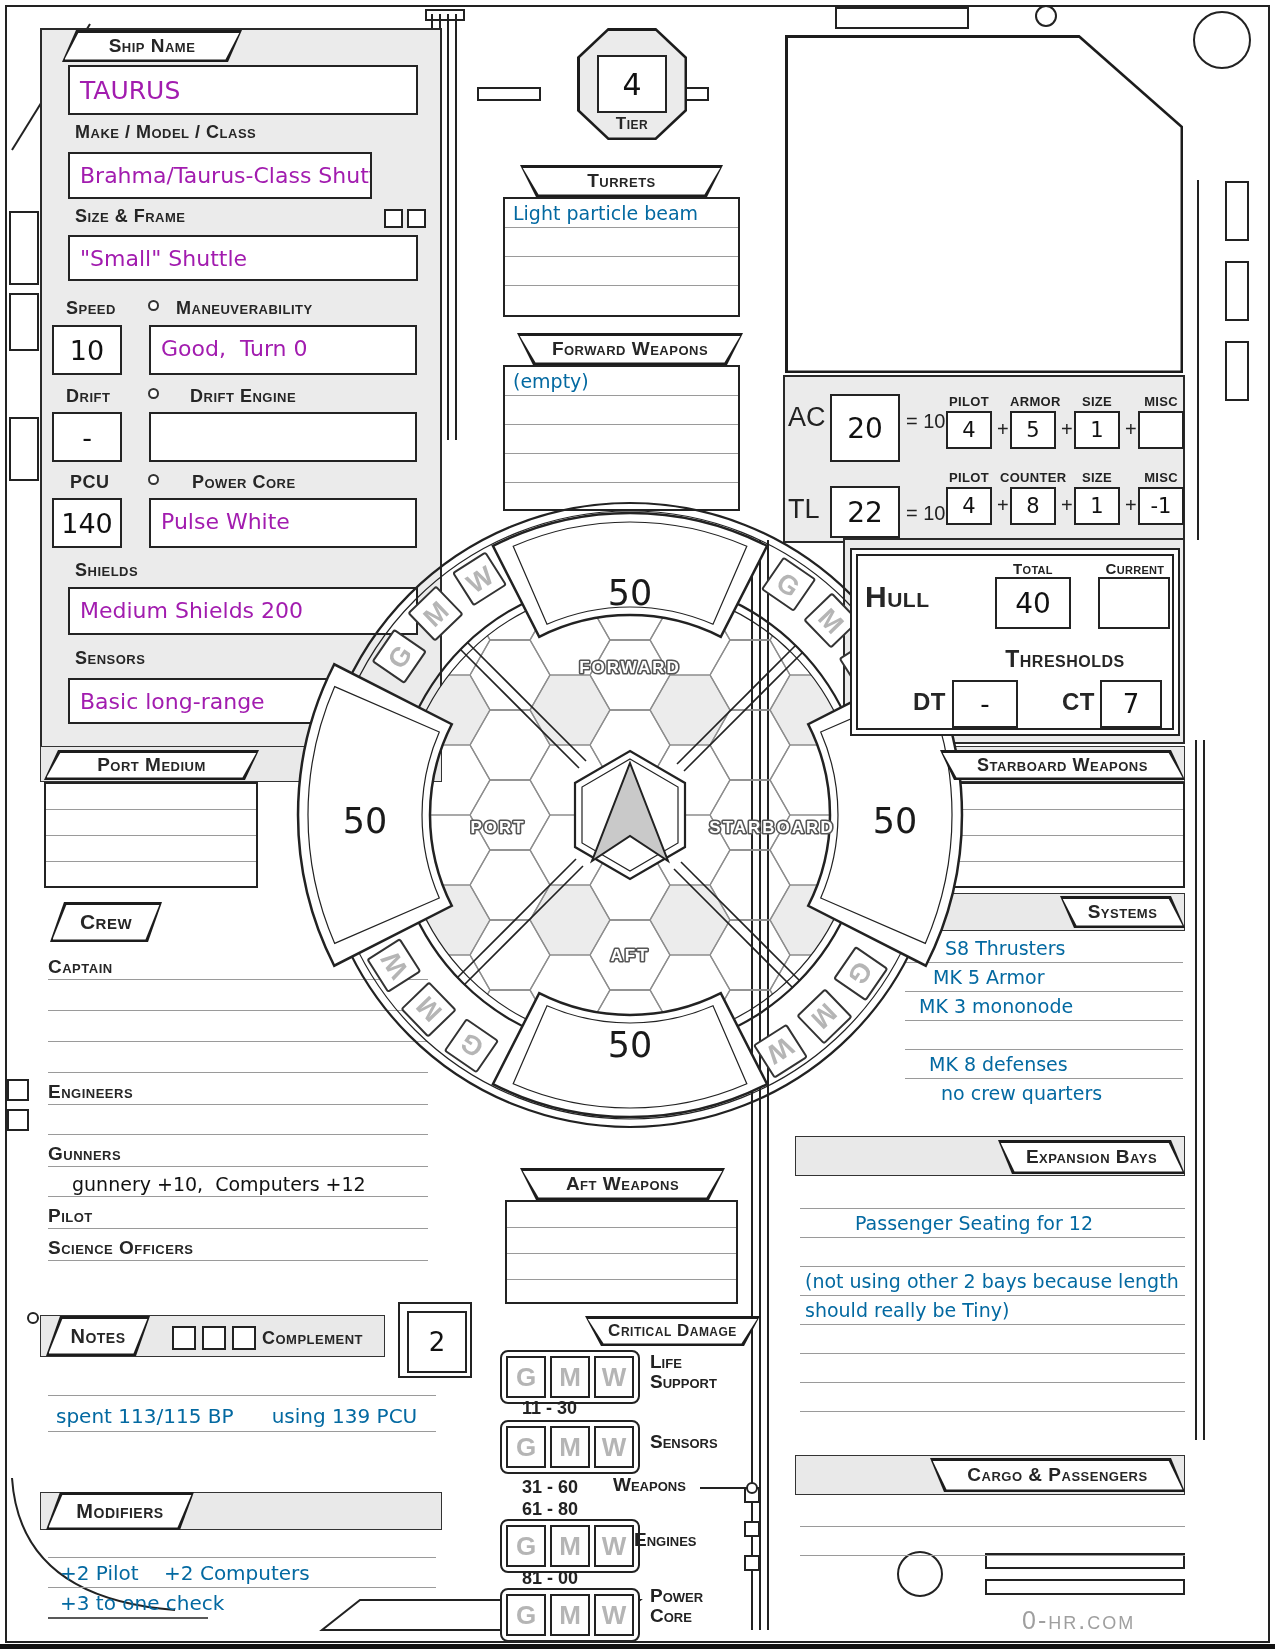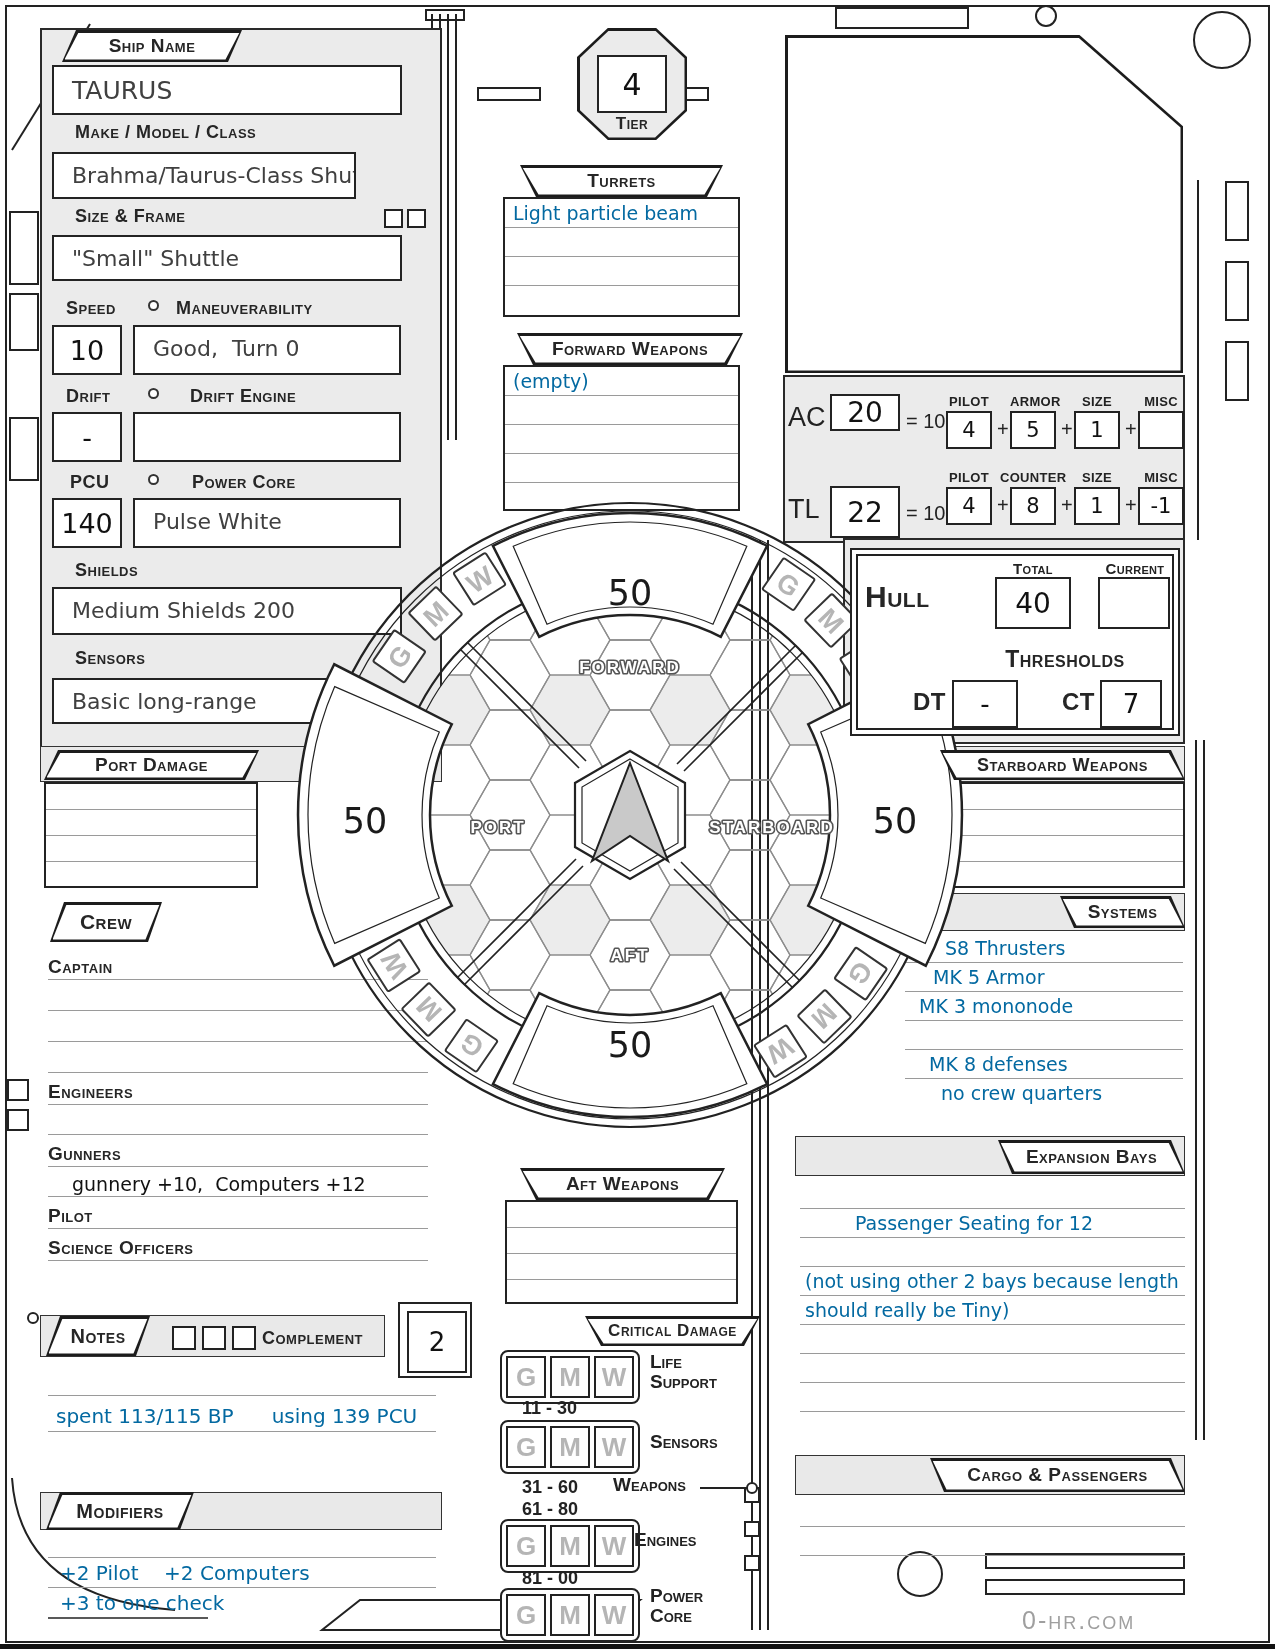--- a/index.html
+++ b/index.html
@@ -3,21 +3,21 @@
 <meta charset="utf-8">
 <style>
   html,body{margin:0;padding:0;}
   body{width:1275px;height:1650px;position:relative;background:#fff;
        font-family:"Liberation Sans",sans-serif;overflow:hidden;}
   .a{position:absolute;box-sizing:border-box;}
   .panel{background:#ebebeb;border:2px solid #2a2a2a;}
   .band{background:#e9e9e9;border:1.5px solid #333;}
   .fbox{background:#fff;border:2px solid #232323;}
   .dbl{box-shadow:inset 0 0 0 4px #fff, inset 0 0 0 6px #222;}
-  .val{font-size:22px;color:#404040;padding:9px 18px;font-family:"DejaVu Sans",sans-serif;white-space:pre;overflow:hidden;}
+  .val{font-size:22px;color:#a21caf;padding:9px 10px;font-family:"DejaVu Sans",sans-serif;white-space:pre;overflow:hidden;margin-left:16px;}
   .cval{display:flex;align-items:center;justify-content:center;font-family:"DejaVu Sans",sans-serif;color:#111;}
   .lbl{font-weight:700;font-variant:small-caps;color:#262626;font-size:18px;letter-spacing:.5px;white-space:nowrap;}
   .sl{font-size:13px;text-align:center;font-weight:700;color:#222;letter-spacing:.3px;}
   .circ{width:11px;height:11px;border:2px solid #333;border-radius:50%;background:#fff;}
   .chk{border:2px solid #222;background:#fff;}
   .lrow{border-bottom:1px solid #9a9a9a;font-family:"DejaVu Sans",sans-serif;font-size:19px;color:#0369a1;
         padding:3px 8px;box-sizing:border-box;white-space:pre;overflow:hidden;}
   .tab{display:flex;align-items:center;justify-content:center;}
   .tab::before{content:"";position:absolute;inset:0;background:#1c1c1c;clip-path:var(--c);}
   .tab::after{content:"";position:absolute;inset:2.5px;background:#fff;clip-path:var(--c);}
@@ -137,21 +137,21 @@
 <div class="a fbox val" style="left:133px;top:498px;width:268px;height:50px;z-index:2;">Pulse White</div>
 
 <div class="a lbl" style="left:75px;top:560px;z-index:2;">Shields</div>
 <div class="a fbox val" style="left:52px;top:587px;width:350px;height:48px;z-index:2;">Medium Shields 200</div>
 
 <div class="a lbl" style="left:75px;top:648px;z-index:2;">Sensors</div>
 <div class="a fbox val" style="left:52px;top:678px;width:295px;height:46px;z-index:2;">Basic long-range</div>
 
 <div class="a band" style="left:40px;top:746px;width:402px;height:36px;z-index:1;"></div>
 <div class="a tab tab-sl" style="left:44px;top:750px;width:215px;height:30px;z-index:2;">
-  <span class="lbl" style="font-size:19px;">Port Damage</span>
+  <span class="lbl" style="font-size:19px;">Port Medium</span>
   </div>
 <div class="a fbox" style="left:44px;top:782px;width:214px;height:106px;z-index:2;">
   <div class="lrow" style="height:26px;"></div>
   <div class="lrow" style="height:26px;"></div>
   <div class="lrow" style="height:26px;"></div>
   <div class="lrow" style="height:26px;border-bottom:none;"></div>
 </div>
 
 <div class="a tab tab-sl" style="left:50px;top:902px;width:112px;height:40px;z-index:2;">
   <span class="lbl" style="font-size:21px;">Crew</span>
@@ -441,21 +441,21 @@
     <div>Core</div>
   </div>
 
 <div class="a" style="left:785px;top:35px;width:398px;height:338px;z-index:1;
      background:#1c1c1c;clip-path:polygon(0 0,74% 0,100% 27%,100% 100%,0 100%);">
   <div class="a" style="inset:2.5px;background:#fff;clip-path:polygon(0 0,74% 0,100% 27%,100% 100%,0 100%);"></div>
 </div>
 
 <div class="a panel" style="left:783px;top:375px;width:402px;height:168px;z-index:1;"></div>
 <div class="a" style="left:788px;top:402px;font-size:27px;color:#222;z-index:2;">AC</div>
-<div class="a fbox cval" style="left:830px;top:394px;width:70px;height:37px;font-size:28px;z-index:2;">20</div>
+<div class="a fbox cval" style="left:830px;top:394px;width:70px;height:68px;font-size:28px;z-index:2;">20</div>
 <div class="a plus" style="left:906px;top:410px;z-index:2;">= 10 +</div>
 <div class="a sl" style="left:946px;top:394px;width:46px;z-index:2;">PILOT</div>
 <div class="a mini" style="left:946px;top:411px;width:46px;height:38px;z-index:2;">4</div>
 <div class="a plus" style="left:997px;top:418px;z-index:2;">+</div>
 <div class="a sl" style="left:1010px;top:394px;width:46px;z-index:2;">ARMOR</div>
 <div class="a mini" style="left:1010px;top:411px;width:46px;height:38px;z-index:2;">5</div>
 <div class="a plus" style="left:1061px;top:418px;z-index:2;">+</div>
 <div class="a sl" style="left:1074px;top:394px;width:46px;z-index:2;">SIZE</div>
 <div class="a mini" style="left:1074px;top:411px;width:46px;height:38px;z-index:2;">1</div>
 <div class="a plus" style="left:1125px;top:418px;z-index:2;">+</div>

